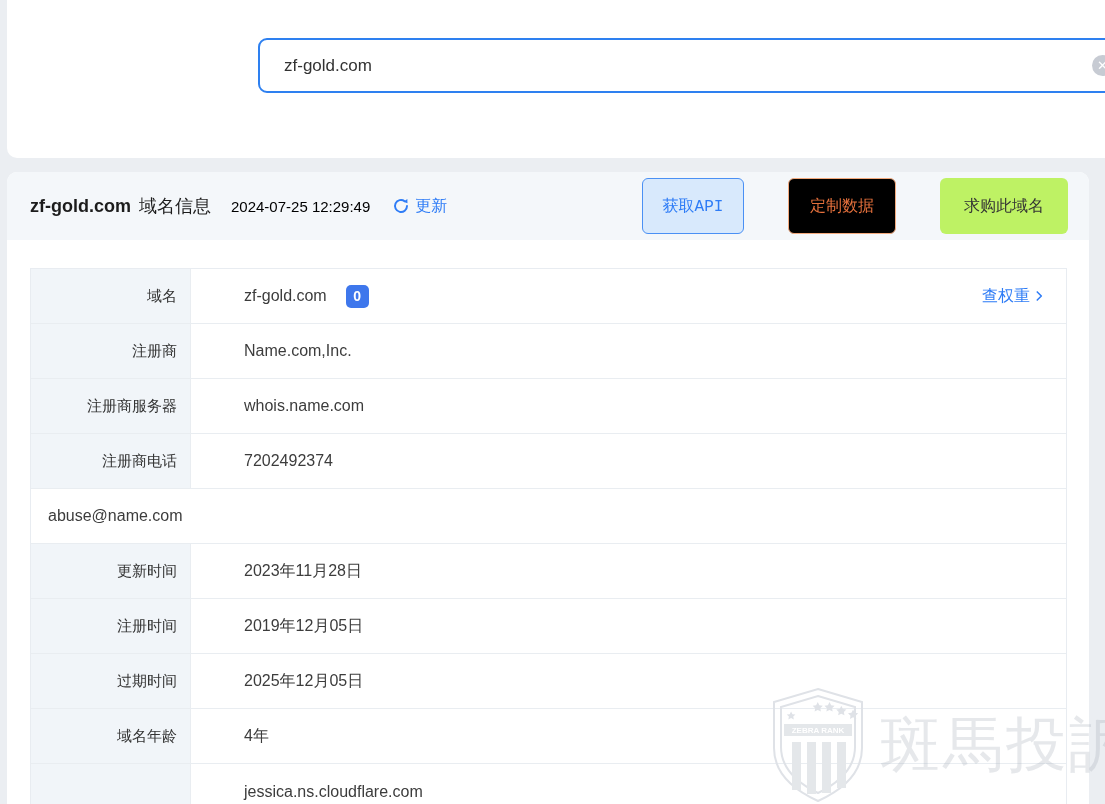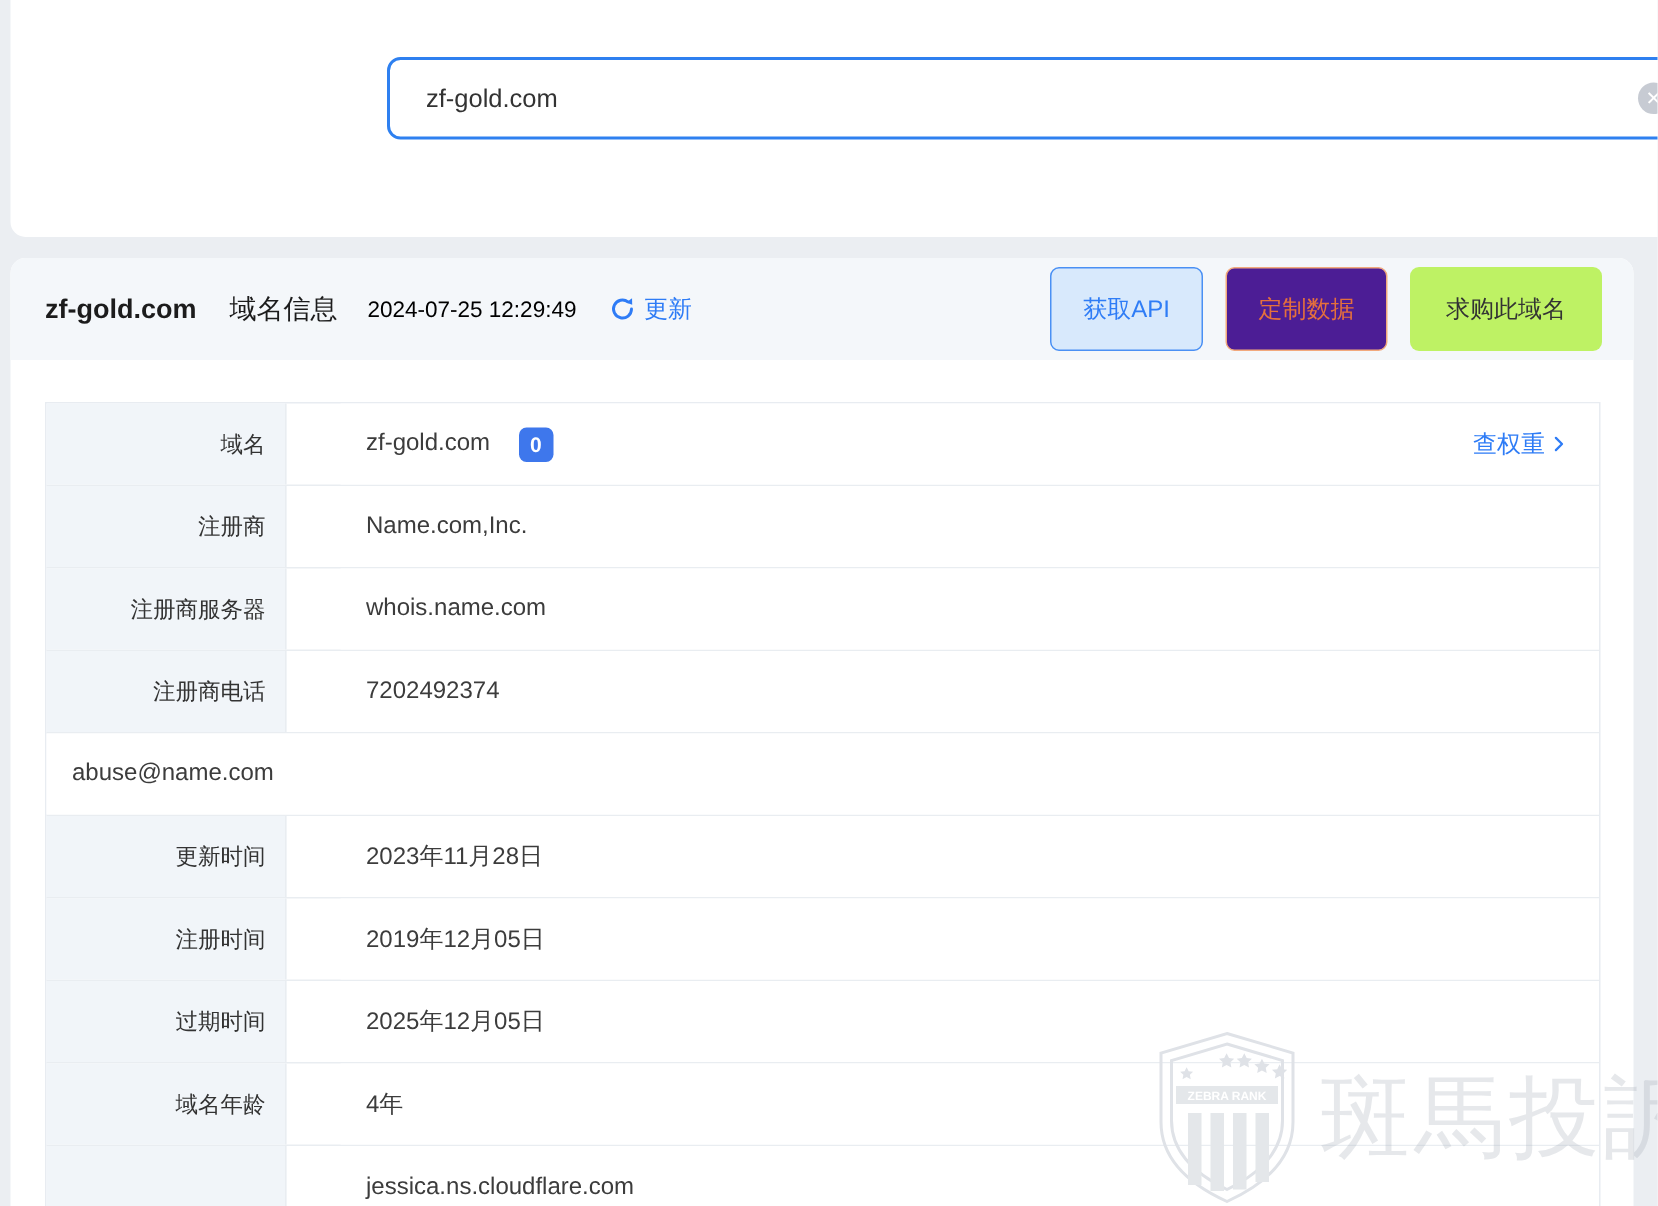--- a/index.html
+++ b/index.html
@@ -63,45 +63,46 @@
   }
   .result-header {
     height: 68px;
     background: #f4f7fa;
     display: flex;
     align-items: center;
     padding: 0 21px 0 23px;
   }
   .rh-title { font-size: 18px; color: #1c1c1c; white-space: nowrap; }
   .rh-title b { font-weight: 700; }
-  .rh-title .suffix { font-weight: 400; margin-left: 22px; }
+  .rh-title .suffix { font-weight: 400; margin-left: 8px; }
   .rh-time {
     font-size: 15px; color: #000000;
     margin-left: 20px; white-space: nowrap;
   }
   .rh-refresh {
     margin-left: 22px;
     display: flex; align-items: center; gap: 5px;
     color: #2e7cf6; font-size: 16px;
     cursor: pointer; text-decoration: none; white-space: nowrap;
   }
   .rh-buttons { margin-left: auto; display: flex; gap: 15px; }
   .btn {
     height: 56px;
     border-radius: 6px;
     font-size: 16px;
     padding: 0 22px;
     display: flex; align-items: center; justify-content: center;
     cursor: pointer;
     border: 1px solid transparent;
-    font-family: Liberation Sans, sans-serif;
+    font-family: Liberation Mono, monospace;
     white-space: nowrap;
+    margin-left: 29px;
   }
   .btn-api   { background: #d8e9fc; border-color: #4a90f4; color: #2e7cf6; width: 102px; }
-  .btn-custom{ background: #4c1d95; border-color: #f2a97d; color: #e5703c; width: 108px; }
+  .btn-custom{ background: #000000; border-color: #f2a97d; color: #e5703c; width: 108px; }
   .btn-buy   { background: #bef264; color: #333; width: 128px; }
 
   
   .info-table {
     position: absolute;
     left: 23px; top: 96px;
     width: 1037px;
     border: 1px solid #e8ecf1;
   }
   .trow {

